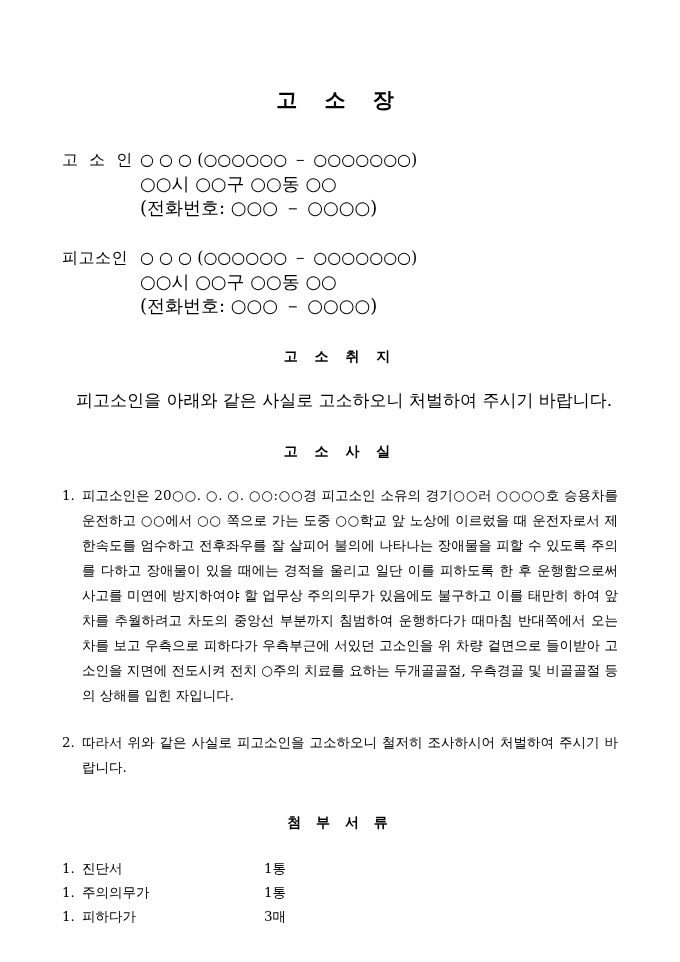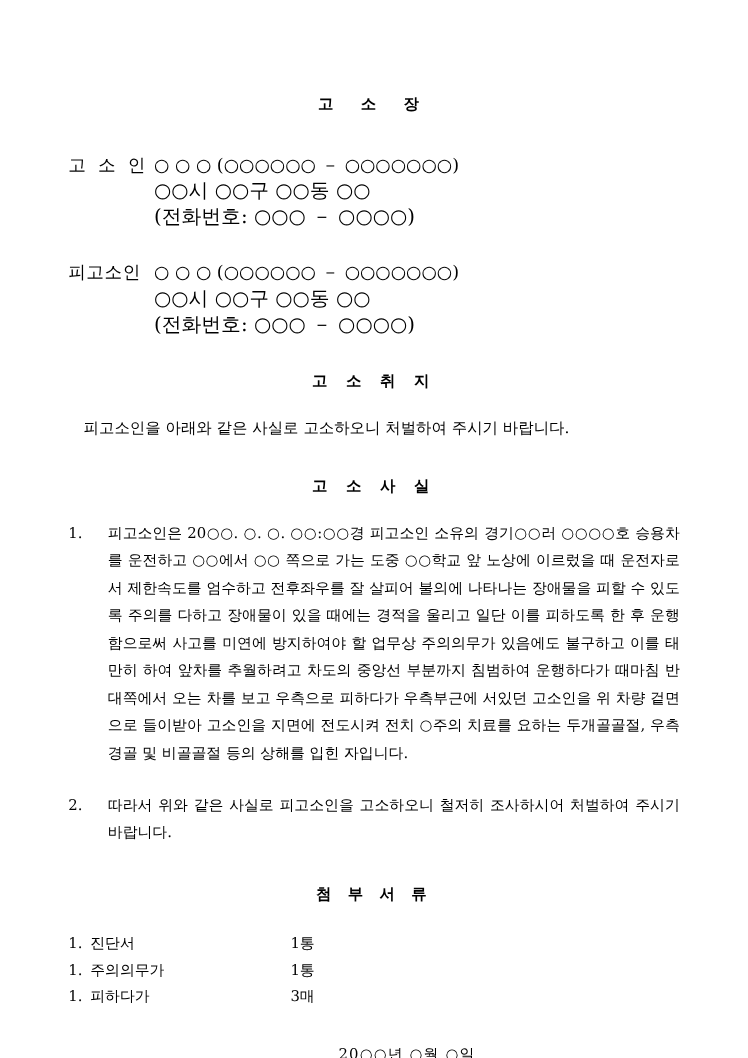--- a/index.html
+++ b/index.html
@@ -16,21 +16,21 @@
   }
   .page {
     position: relative;
     width: 680px;
     height: 962px;
     box-sizing: border-box;
     padding: 0 62px;
   }
   .doc-title {
     text-align: center;
-    font-size: 14px;
+    font-size: 21px;
     font-weight: bold;
     letter-spacing: 10px;
     margin-top: 86px;
     margin-bottom: 0;
   }
   .party-block {
     margin-top: 34px;
   }
   .party-block.second {
     margin-top: 26px;
@@ -66,21 +66,21 @@
     font-weight: bold;
     letter-spacing: 6px;
     margin-top: 30px;
     margin-bottom: 0;
   }
   .section-heading.attach {
     margin-top: 34px;
     letter-spacing: 5px;
   }
   .para {
-    font-size: 14px;
+    font-size: 17px;
     line-height: 25px;
     text-align: justify;
     margin-top: 22px;
   }
   .para.intro {
     text-indent: 14px;
   }
   .num-item {
     display: flex;
     font-size: 13.5px;
@@ -88,21 +88,20 @@
     text-align: justify;
     margin-top: 22px;
   }
   .num-item .marker {
     flex: 0 0 20px;
     width: 20px;
   }
   .num-item .body {
     flex: 1;
     text-align: justify;
-    margin-left: 16px;
   }
   .attach-list {
     margin-top: 24px;
   }
   .attach-row {
     display: flex;
     font-size: 13.5px;
     line-height: 24px;
   }
   .attach-row .marker {

